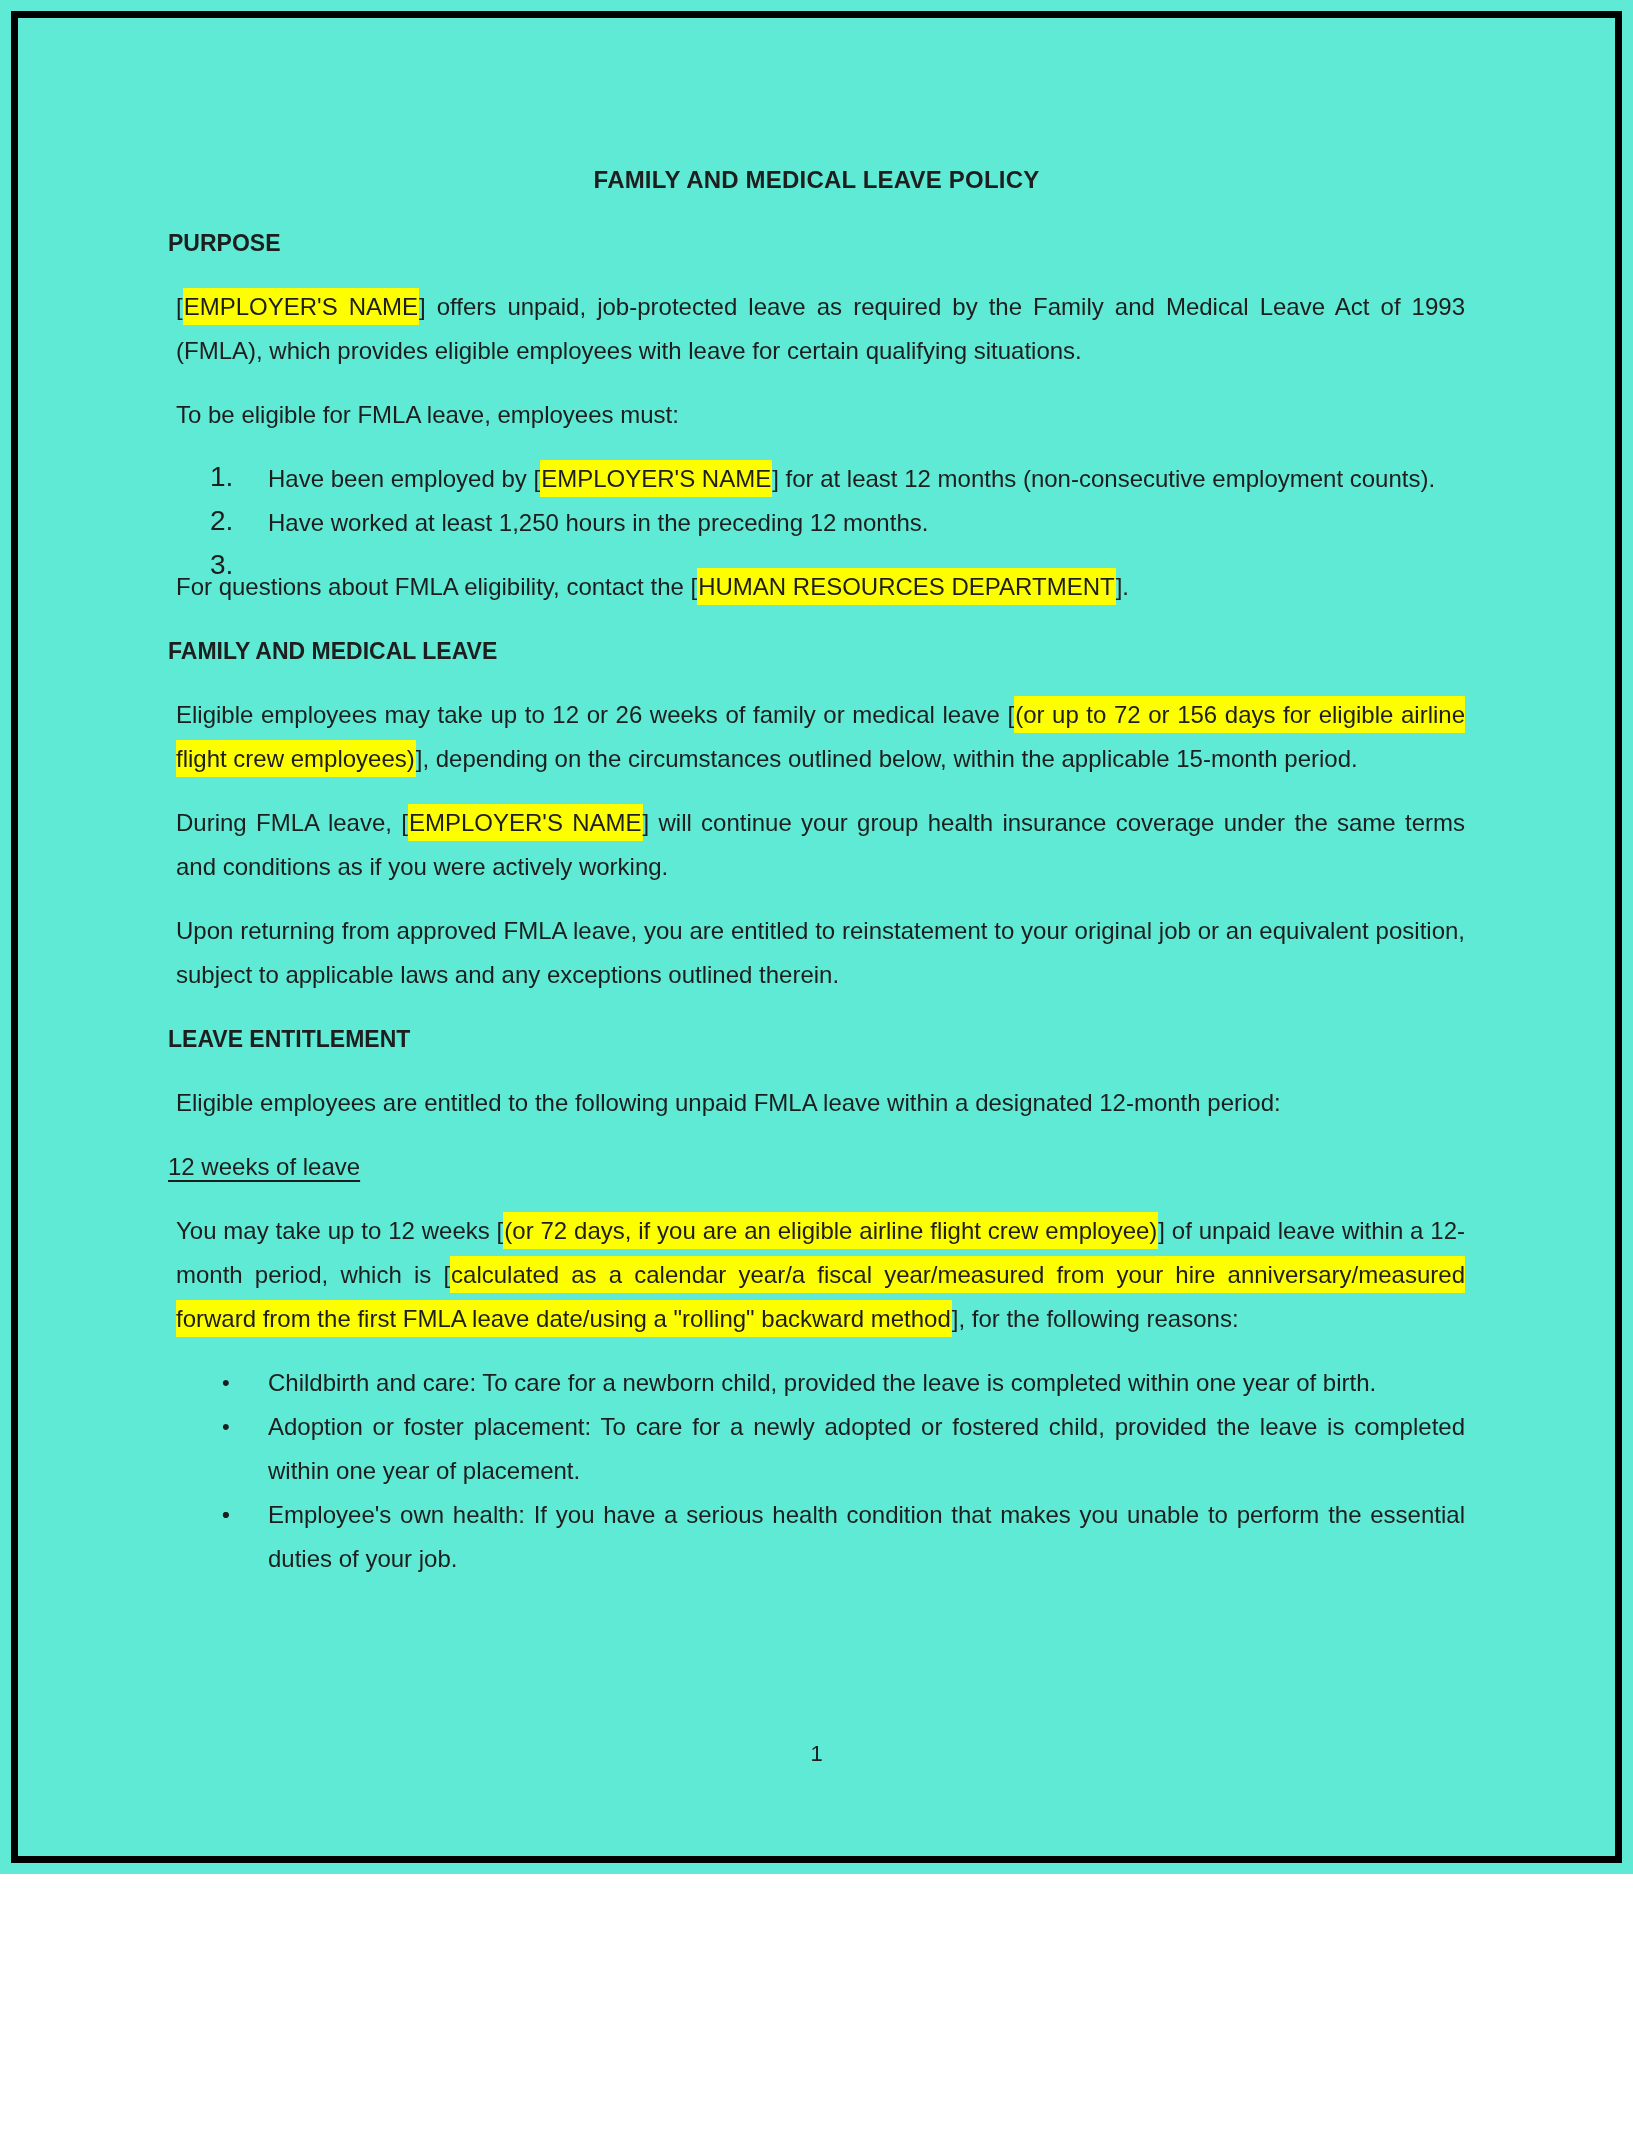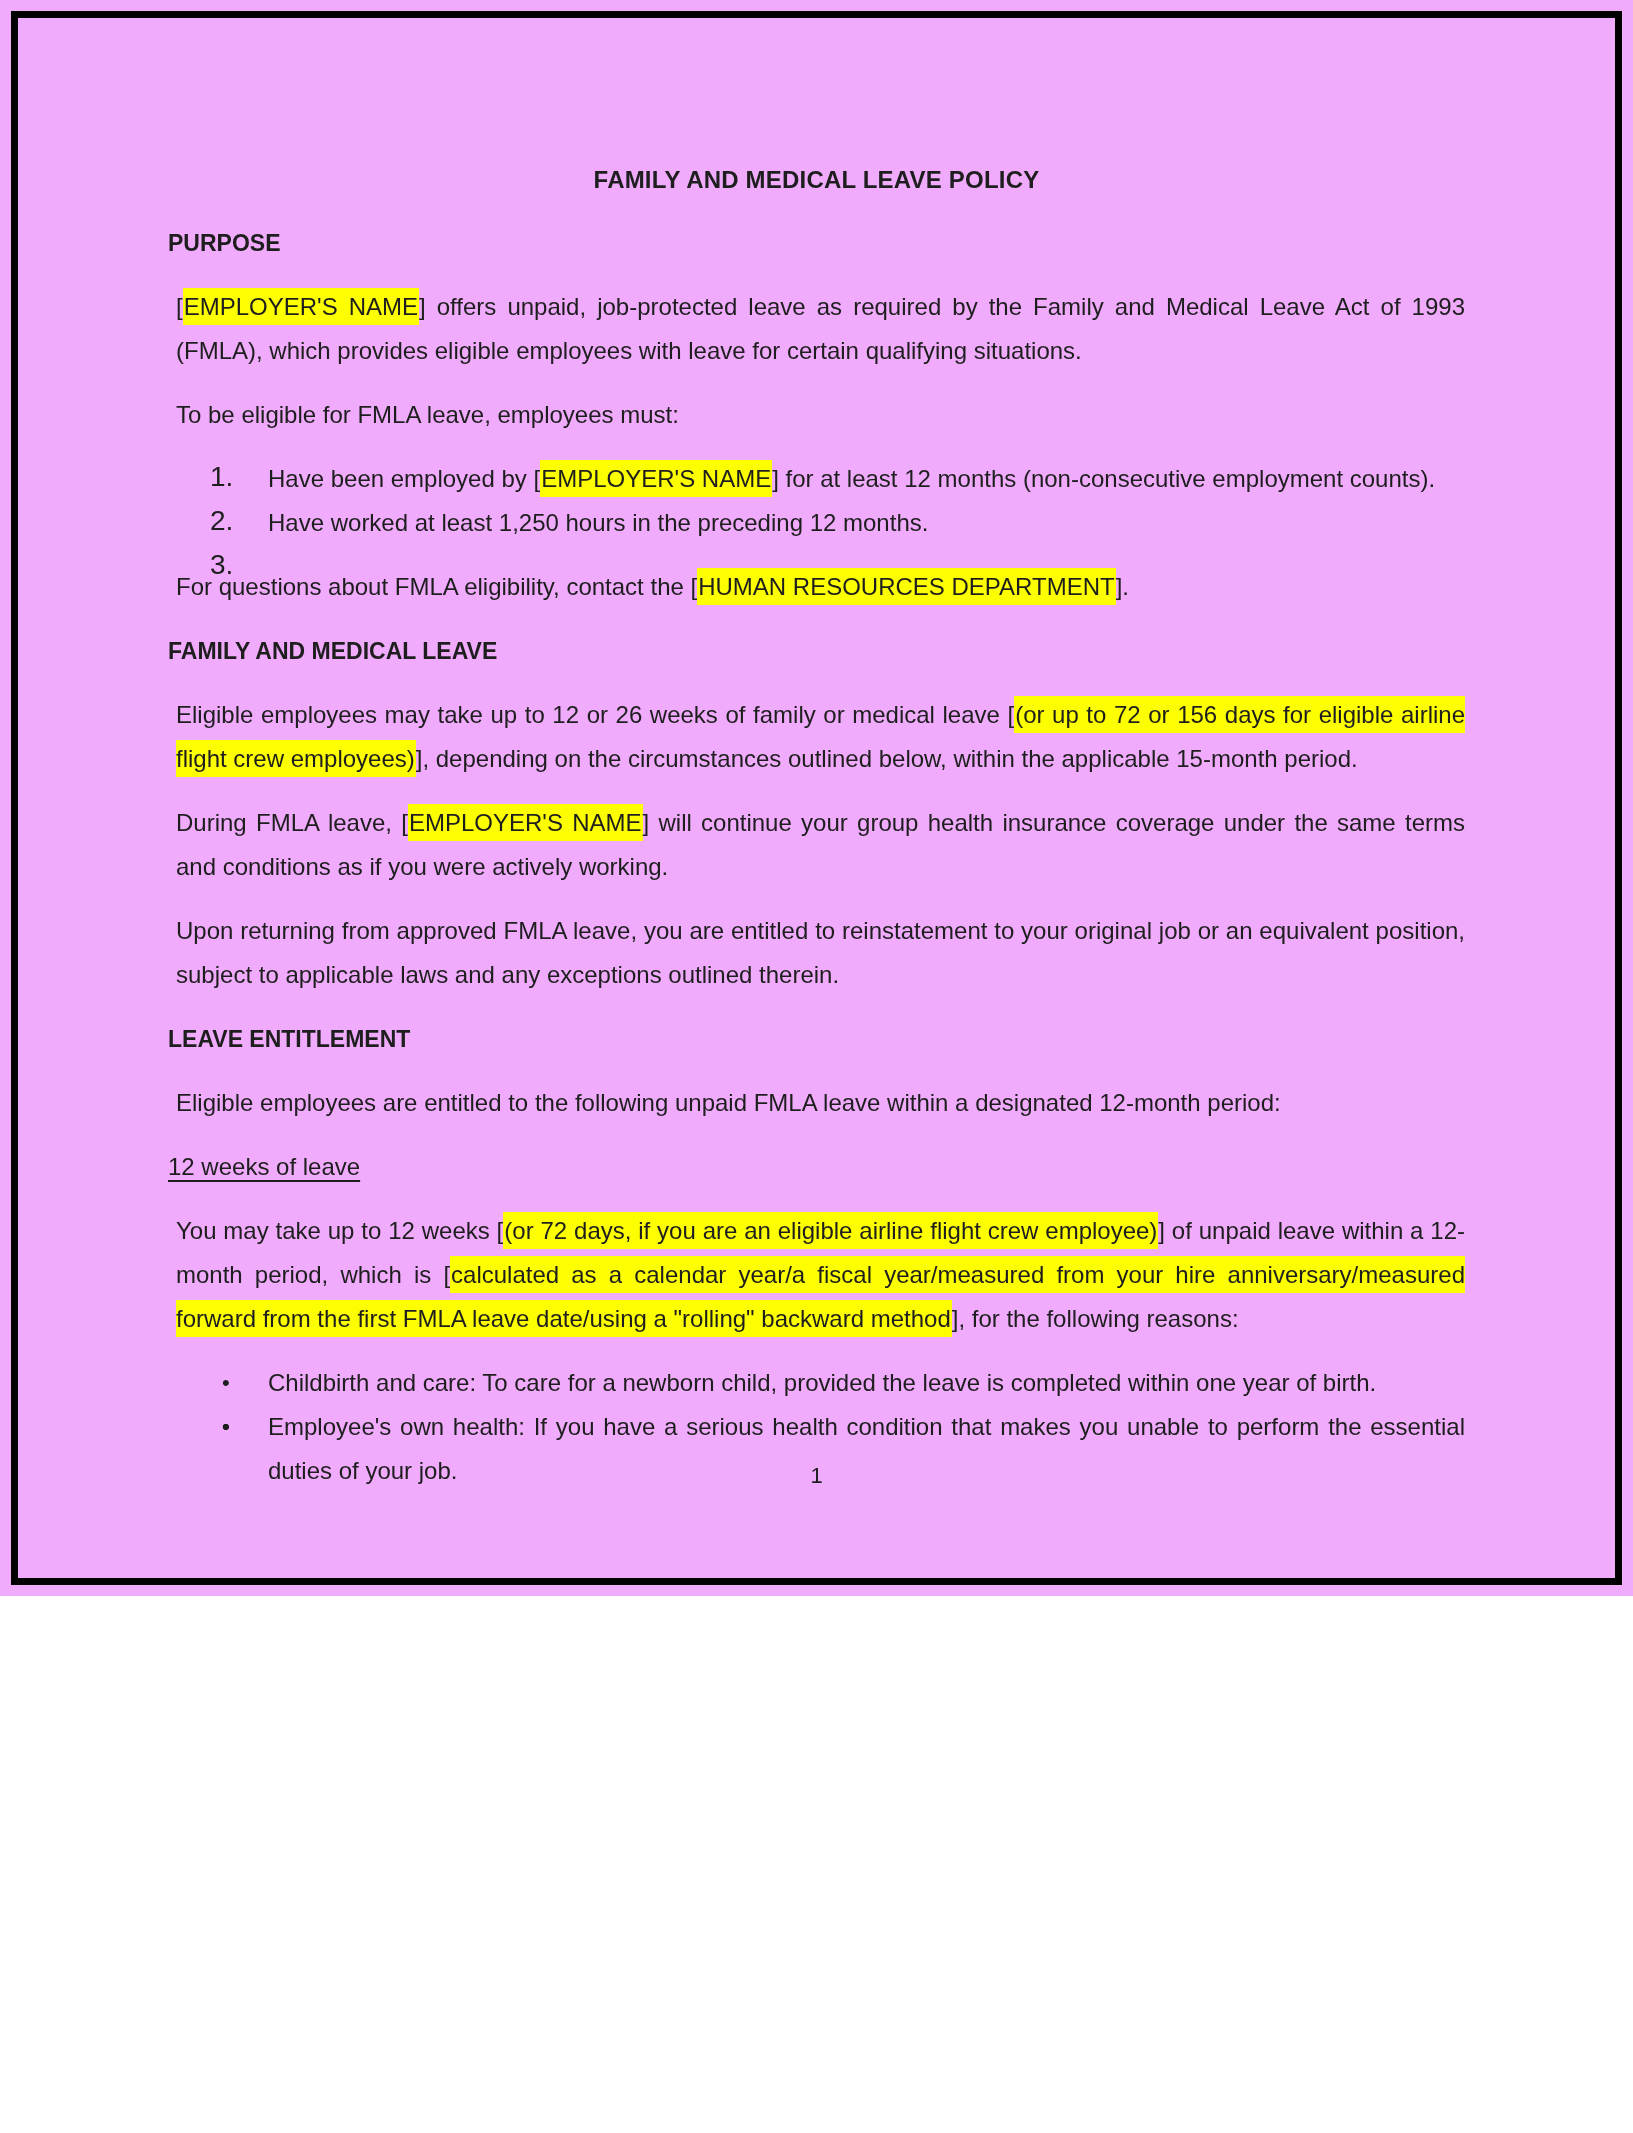--- a/index.html
+++ b/index.html
@@ -3,22 +3,22 @@
 <meta charset="utf-8">
 <style>
   html, body {
     margin: 0;
     padding: 0;
     background: #ffffff;
   }
   .page {
     position: relative;
     width: 1633px;
-    height: 1596px;
-    background: #f0abfc;
+    height: 1874px;
+    background: #5eead4;
     font-family: "Liberation Sans", "DejaVu Sans", sans-serif;
     color: #1e1e1e;
     overflow: hidden;
   }
   .frame {
     position: absolute;
     left: 11px;
     top: 11px;
     right: 11px;
     bottom: 11px;
@@ -135,21 +135,21 @@
     <div class="heading">LEAVE ENTITLEMENT</div>
 
     <p class="para">Eligible employees are entitled to the following unpaid FMLA leave within a designated 12-month period:</p>
 
     <p class="subhead"><span class="underlined">12 weeks of leave</span></p>
 
     <p class="para"><span>You may take up to 12 weeks [</span><span class="hl">(or 72 days, if you are an eligible airline flight crew employee)</span><span>] of unpaid leave within a 12-month period, which is [</span><span class="hl">calculated as a calendar year/a fiscal year/measured from your hire anniversary/measured forward from the first FMLA leave date/using a "rolling" backward method</span><span>], for the following reasons:</span></p>
 
     <ul class="bullets">
       <li><span class="marker">•</span><span>Childbirth and care: To care for a newborn child, provided the leave is completed within one year of birth.</span></li>
-      <li><span class="marker">•</span></li>
+      <li><span class="marker">•</span><span>Adoption or foster placement: To care for a newly adopted or fostered child, provided the leave is completed within one year of placement.</span></li>
       <li><span class="marker">•</span></li>
       <li><span class="marker">•</span><span>Employee's own health: If you have a serious health condition that makes you unable to perform the essential duties of your job.</span></li>
     </ul>
 
   </div>
 
   <div class="page-number">1</div>
 </div>
 
 </body></html>

